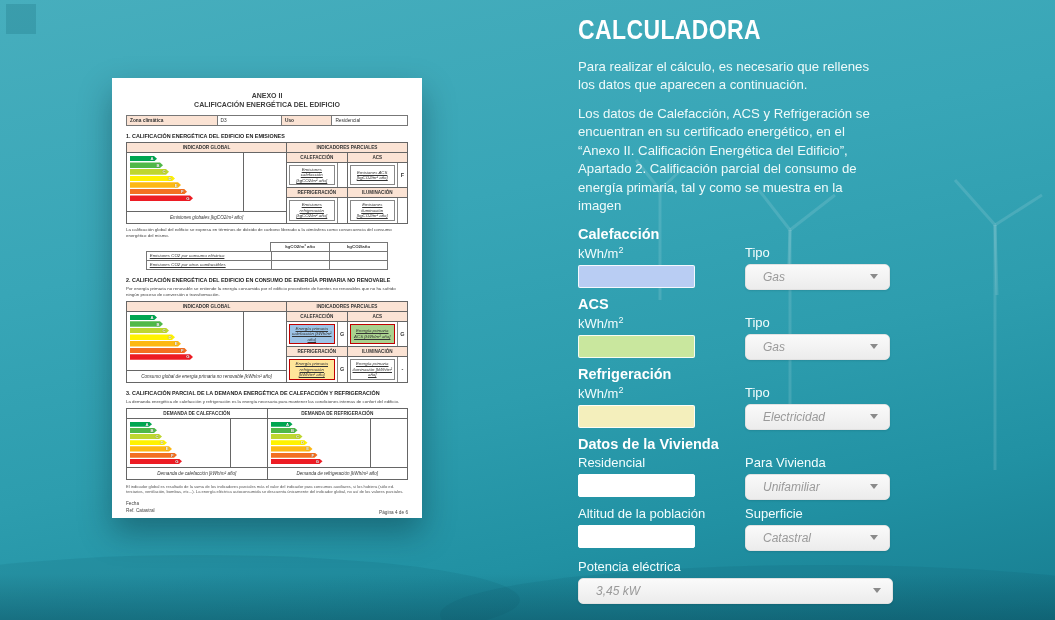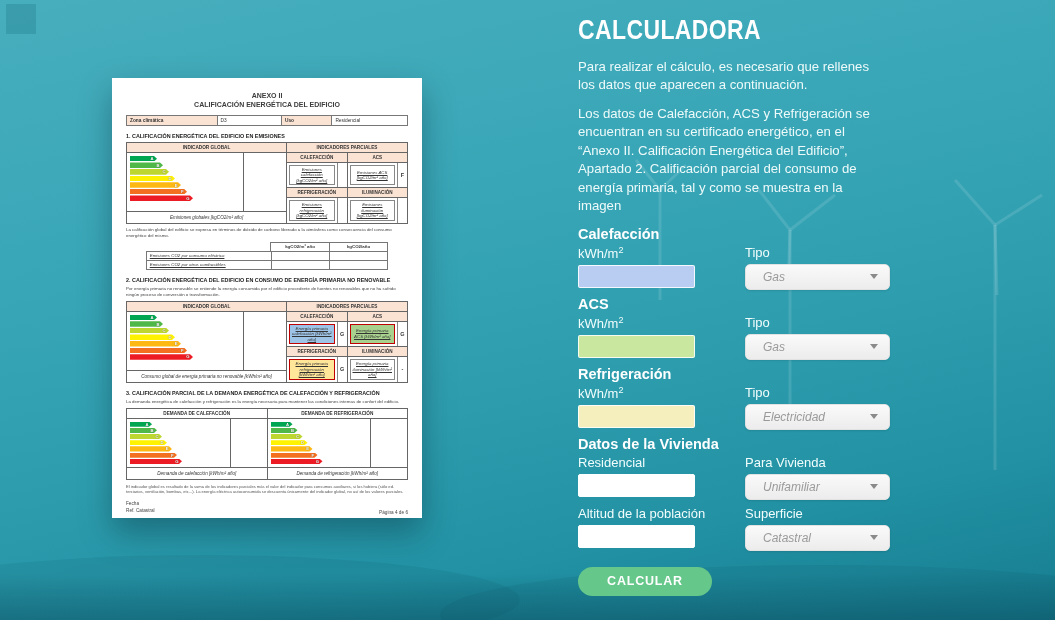--- a/index.html
+++ b/index.html
@@ -440,17 +440,22 @@
       <div class="col-r">
         <div class="fld-label">Superficie</div>
         <div class="select">
           <span>Catastral</span>
           <span class="chev"></span>
         </div>
       </div>
     </div>
 
     <div style="margin-top:8px;">
+      <div class="fld-label">Potencia eléctrica</div>
+      <div class="select wide">
+        <span>3,45 kW</span>
+        <span class="chev"></span>
+      </div>
     </div>
 
     <button class="btn" style="background-color: rgb(101, 199, 137);">CALCULAR</button>
   </div>
 </div>
 
 </body></html>

